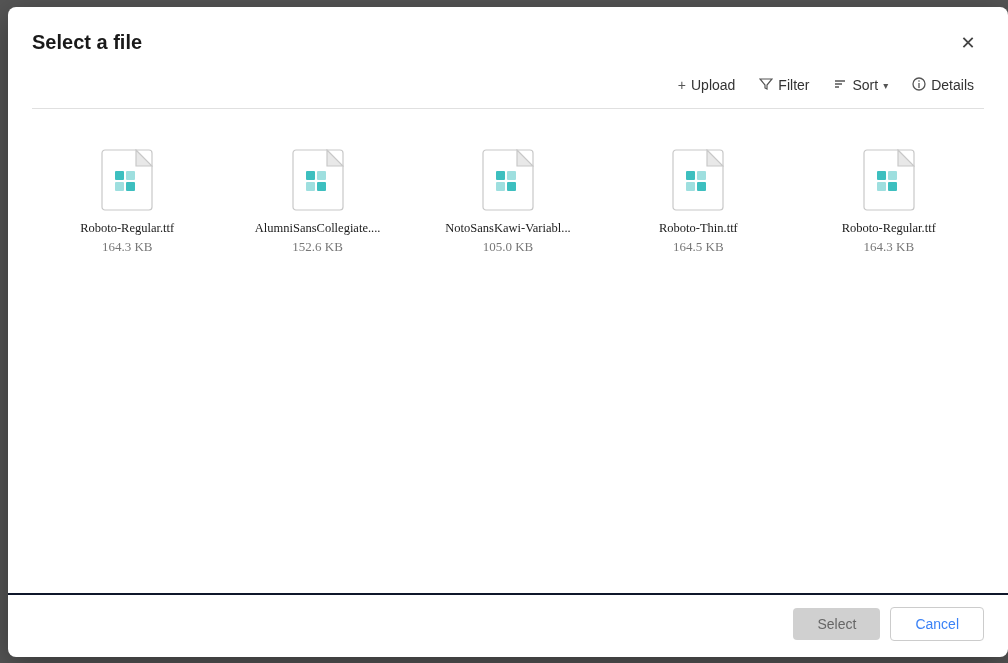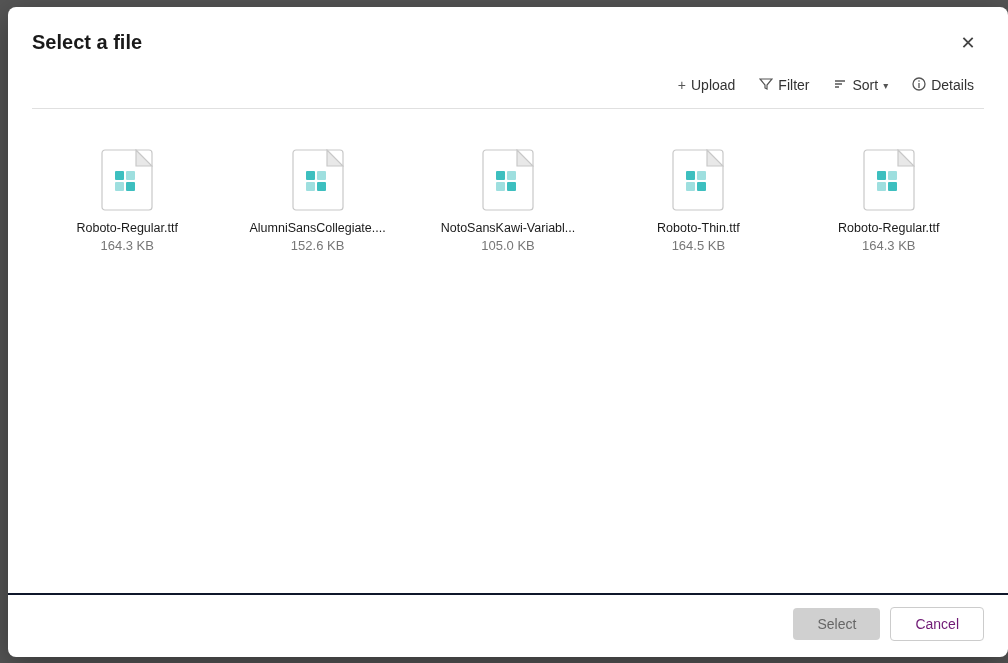--- a/index.html
+++ b/index.html
@@ -89,20 +89,21 @@
     }
     .file-grid {
       flex: 1;
       padding: 24px 24px;
       display: grid;
       grid-template-columns: repeat(5, 1fr);
       grid-template-rows: auto auto;
       gap: 0;
       overflow-y: auto;
       align-content: start;
+      font-family: Liberation Serif, serif;
     }
     .file-item {
       display: flex;
       flex-direction: column;
       align-items: center;
       padding: 16px 8px;
       cursor: pointer;
       border-radius: 6px;
       transition: background 0.1s;
     }
@@ -143,21 +144,21 @@
       color: #666;
       border: none;
       border-radius: 4px;
       padding: 8px 24px;
       font-size: 14px;
       font-family: inherit;
       cursor: not-allowed;
     }
     .btn-cancel {
       background: #fff;
-      color: #701a75;
+      color: #3b82f6;
       border: 1px solid #ccc;
       border-radius: 4px;
       padding: 8px 24px;
       font-size: 14px;
       font-family: inherit;
       cursor: pointer;
     }
   </style>
 </head>
 <body>

